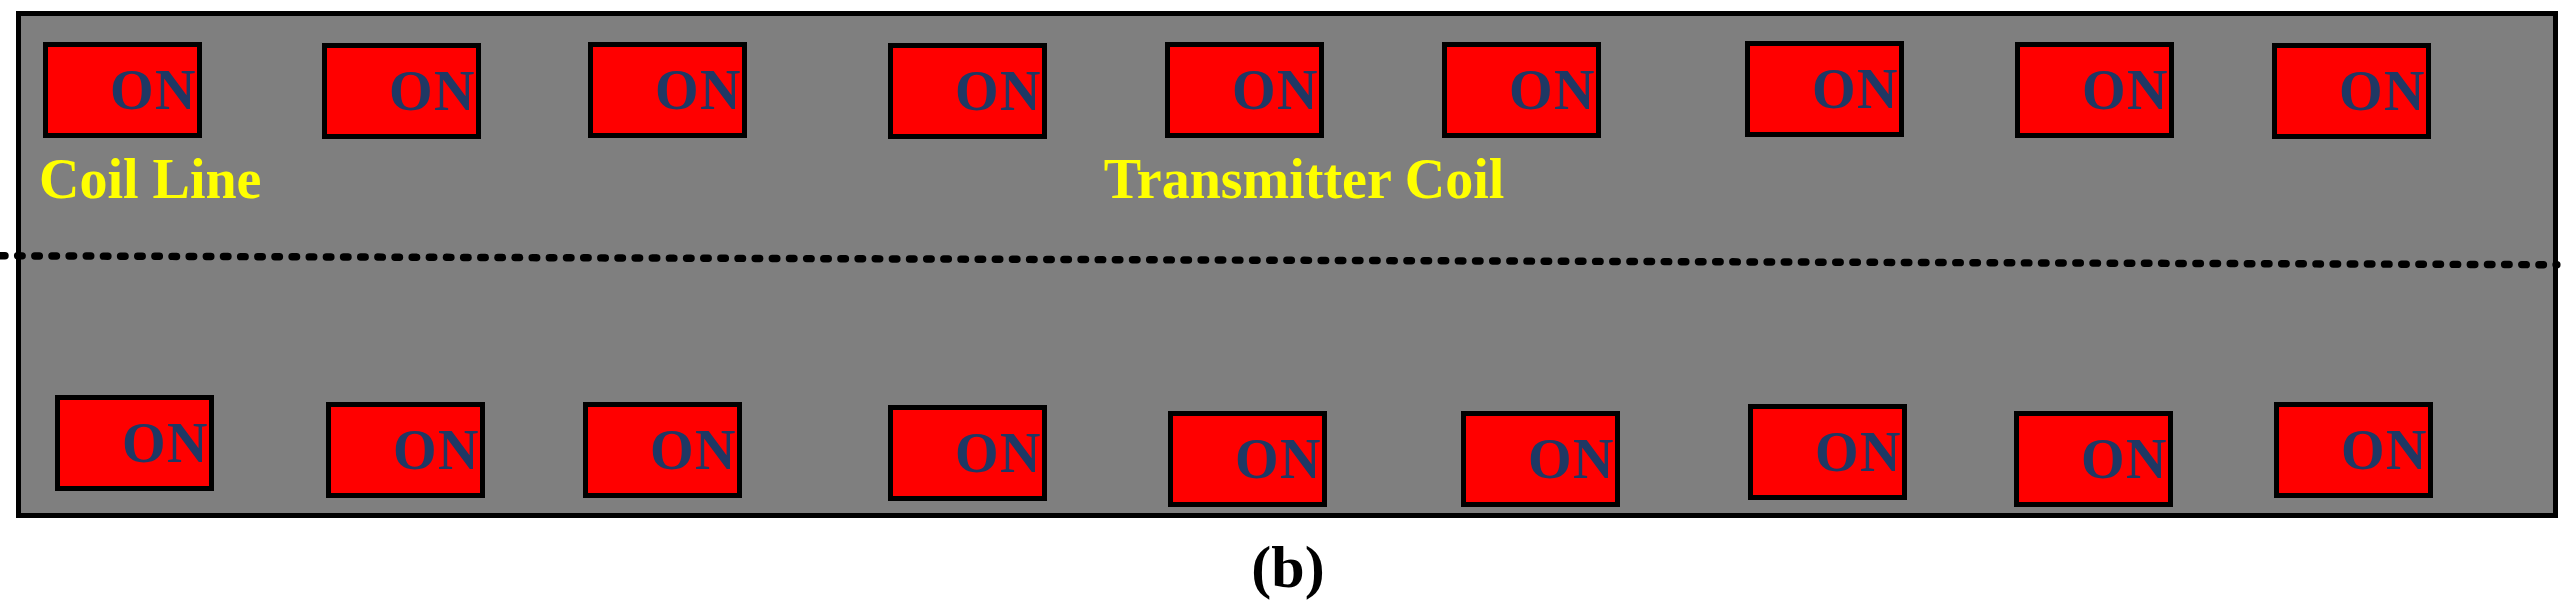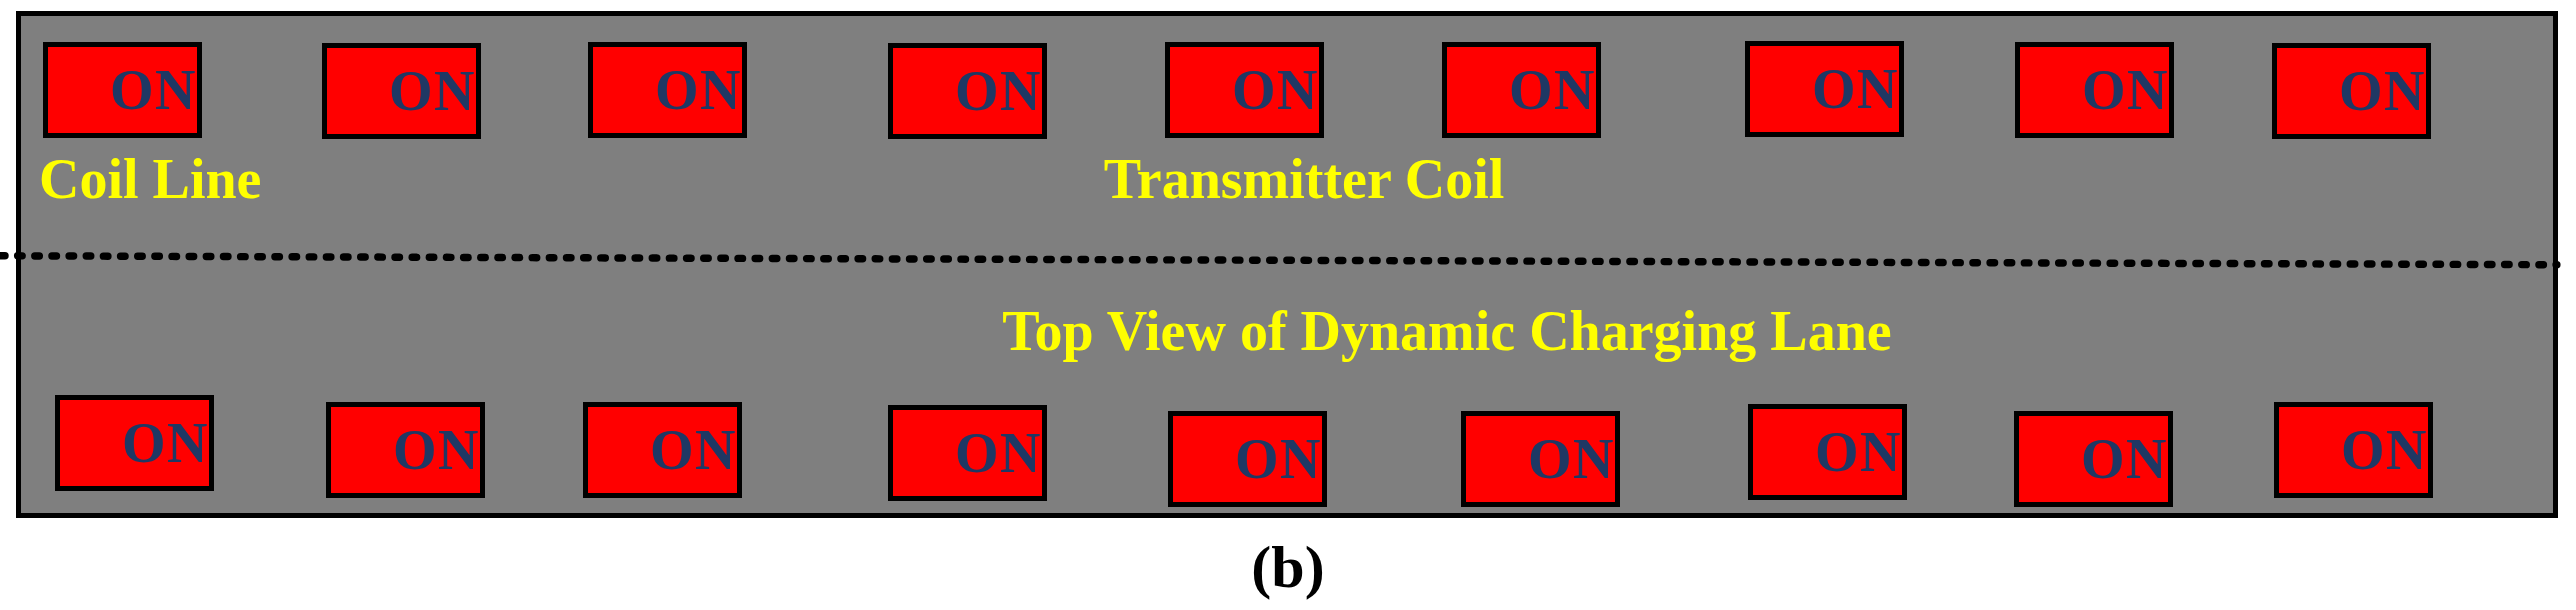--- a/index.html
+++ b/index.html
@@ -112,21 +112,20 @@
       </div>
       <div class="coil" style="left: 2274px; top: 402px;">
         <span>ON</span>
       </div>
     </div>
 
   <div class="lane-label" id="slow-line-label">Coil Line</div>
 
   <div class="lane-label" id="transmitter-coil-label">Transmitter Coil</div>
 
-  <div class="lane-label" id="top-view-label">Top View of Dynamic Charging Lane</div>
 
   <svg class="dash-layer" width="2576" height="610" viewBox="0 0 3453 818">
     <line id="divider" stroke="#000000" stroke-width="10" stroke-linecap="round" stroke-dasharray="6 17" x1="0" y1="343" x2="3428" y2="355"></line>
   </svg>
 
   <div class="caption">(b)</div>
 
 </div>
 
 

